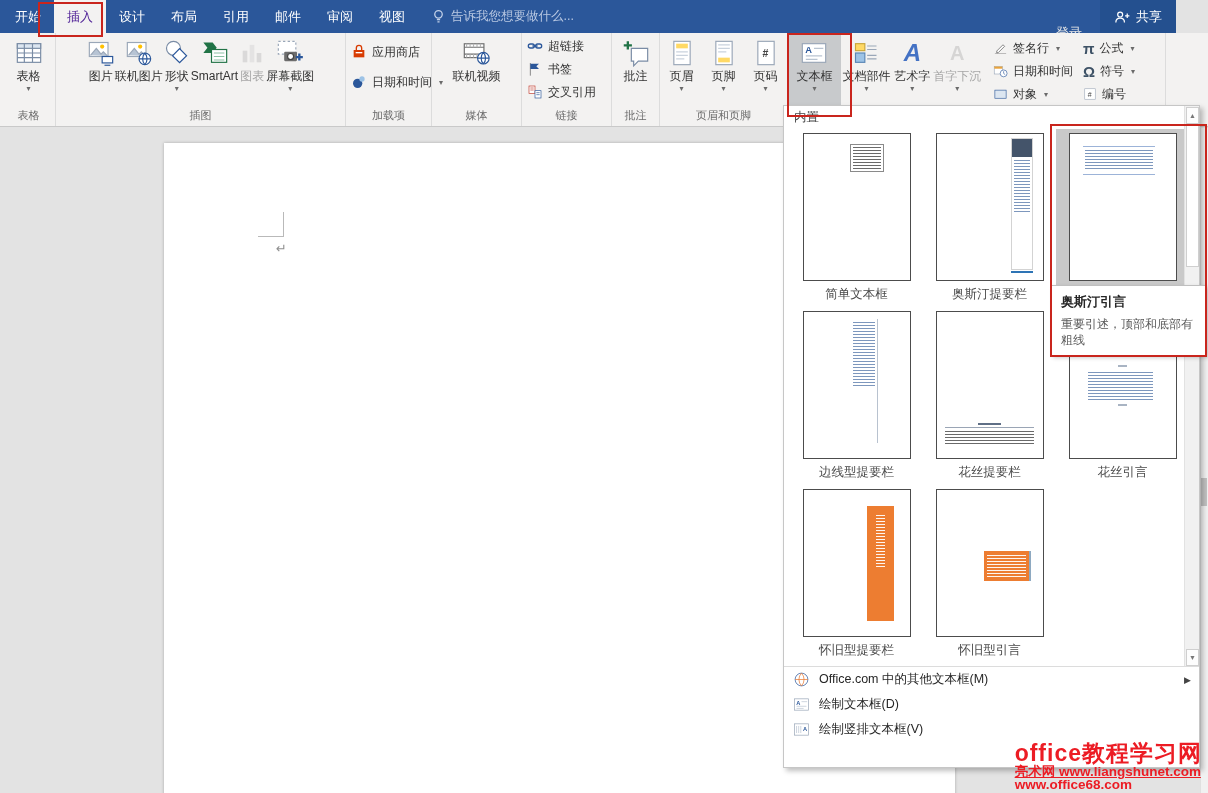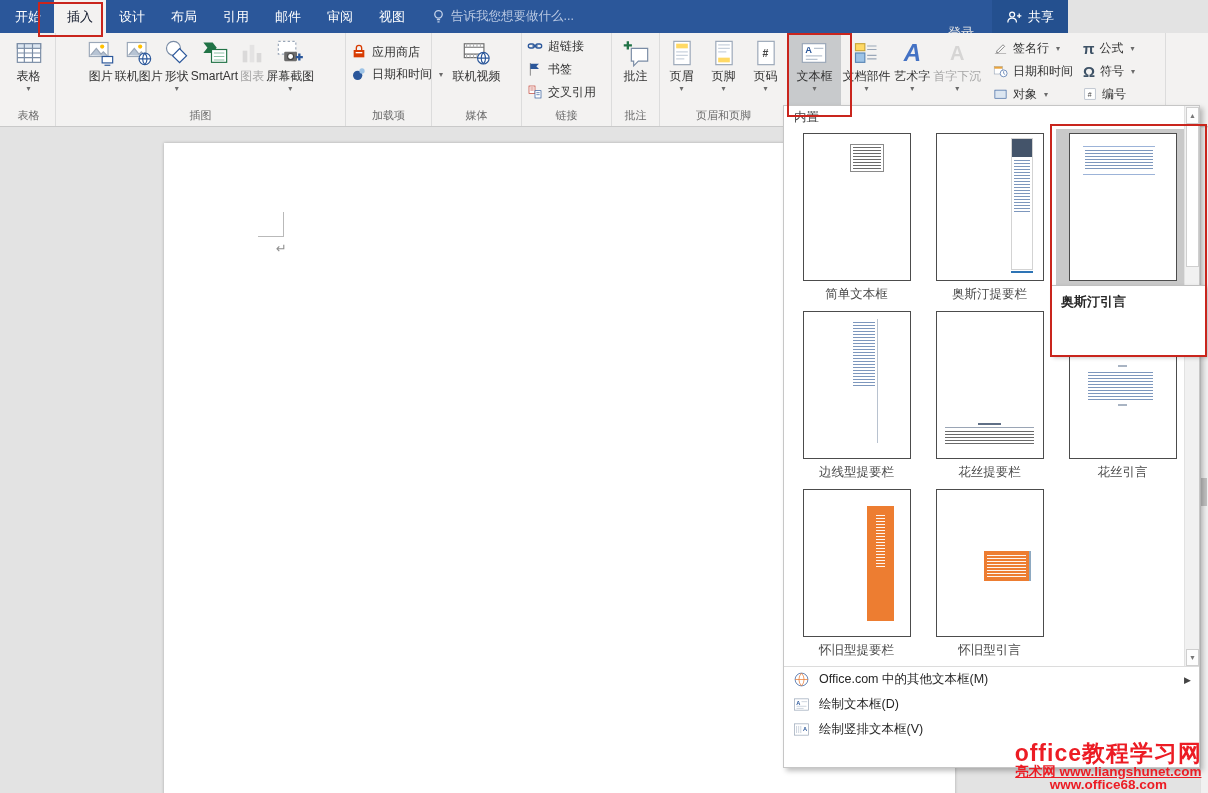--- a/index.html
+++ b/index.html
@@ -1,23 +1,23 @@
 <!DOCTYPE html>
 <html><head>
 <meta charset="utf-8">
 <style>
   * { margin:0; padding:0; box-sizing:border-box; }
   html,body { width:1208px; height:793px; overflow:hidden; }
   body { font-family:"Liberation Sans","DejaVu Sans",sans-serif; }
   .app { position:relative; width:1208px; height:793px; background:#e3e3e3; overflow:hidden; }
 
   
-  .titlebar { position:absolute; left:0; top:0; width:1068px; height:33px; background:#2b579a; display:flex; align-items:stretch; z-index:10; }
+  .titlebar { position:absolute; left:0; top:0; width:1176px; height:33px; background:#2b579a; display:flex; align-items:stretch; z-index:10; }
   .tab { color:#fff; font-size:13px; line-height:33px; padding:0 13px; white-space:nowrap; cursor:default; }
-  .tab.selected { background:#f3f2f1; color:#0f172a; }
+  .tab.selected { background:#f3f2f1; color:#4c1d95; }
   .tb-search { display:flex; align-items:center; gap:6px; margin-left:14px; color:#b9c8e2; font-size:12.5px; }
   .tb-right { margin-left:auto; display:flex; align-items:stretch; }
   .signin { color:#e5e5e5; font-size:13px; line-height:33px; padding:16px 18px; }
   .share { background:#24508f; color:#fff; font-size:13px; display:flex; align-items:center; gap:6px; padding:0 14px; }
 
   
   .ribbon { position:absolute; left:0; top:33px; width:1208px; height:94px; background:#f3f2f1; border-bottom:1px solid #c9c9c9; z-index:10; }
   .rgroup { position:absolute; top:0; height:93px; border-right:1px solid #dcdcdc; }
   .gbody { height:74px; display:flex; justify-content:center; }
   .glabel { height:18px; line-height:16px; text-align:center; font-size:11px; color:#6a6a6a; }
@@ -92,21 +92,21 @@
   .tt-title { font-size:13px; font-weight:bold; color:#262626; margin-bottom:5px; }
   .tt-desc { font-size:12px; color:#595959; line-height:16px; }
 
   
   .redbox { position:absolute; border:2px solid #c9251d; z-index:55; pointer-events:none; }
   .rb-tab { left:38px; top:2px; width:65px; height:35px; }
   .rb-textbox { left:787px; top:33px; width:65px; height:84px; }
   .rb-gallery { left:1050px; top:124px; width:157px; height:233px; }
 
   
-  .wm { position:absolute; right:6px; bottom:1px; z-index:60; color:#ec1c24; font-weight:bold; text-align:center; }
+  .wm { position:absolute; right:6px; bottom:1px; z-index:60; color:#ec1c24; font-weight:bold; }
   .wm1 { font-size:23px; line-height:23px; letter-spacing:1px; }
   .wm2 { font-size:13.5px; line-height:13px; text-decoration:underline; }
   .wm3 { font-size:13.5px; line-height:14px; }
 
   svg { display:block; }
 </style>
 </head>
 <body>
 
 <div class="app">
@@ -230,21 +230,21 @@
           </span>
           <span class="rlabel">屏幕截图</span>
           <span class="rarrow">▾</span>
         </div>
       </div>
       <div class="glabel">插图</div>
     </div>
 
     <div class="rgroup" style="left:346px;width:86px">
       <div class="gbody" style="justify-content:flex-start">
-        <div class="stack" style="padding-top:8px;">
+        <div class="stack" style="padding-top:8px;gap:8px">
           <div class="rbtn small">
             <span>
               <svg width="16" height="16" viewBox="0 0 24 24">
                   <rect x="4" y="9" width="16" height="11" fill="#d83b01"></rect>
                   <path d="M8 9V6a4 4 0 018 0v3" fill="none" stroke="#d83b01" stroke-width="2"></path>
                   <rect x="7" y="12" width="10" height="2" fill="#fff"></rect>
                 </svg>
             </span>
             <span>应用商店</span>
           </div>
@@ -596,20 +596,21 @@
               <text x="14" y="13.5" font-size="8" fill="#2b579a" font-weight="bold">A</text>
             </svg>
         </span>
         <span>绘制竖排文本框(V)</span>
       </div>
     </div>
   </div>
 
   <div class="tooltip">
     <div class="tt-title">奥斯汀引言</div>
+    <div class="tt-desc">重要引述，顶部和底部有粗线</div>
   </div>
 
   <div class="redbox rb-tab"></div>
   <div class="redbox rb-textbox"></div>
   <div class="redbox rb-gallery"></div>
 
   <div class="wm">
     <div class="wm1">office教程学习网</div>
     <div class="wm2">亮术网 www.liangshunet.com</div>
     <div class="wm3">www.office68.com</div>

